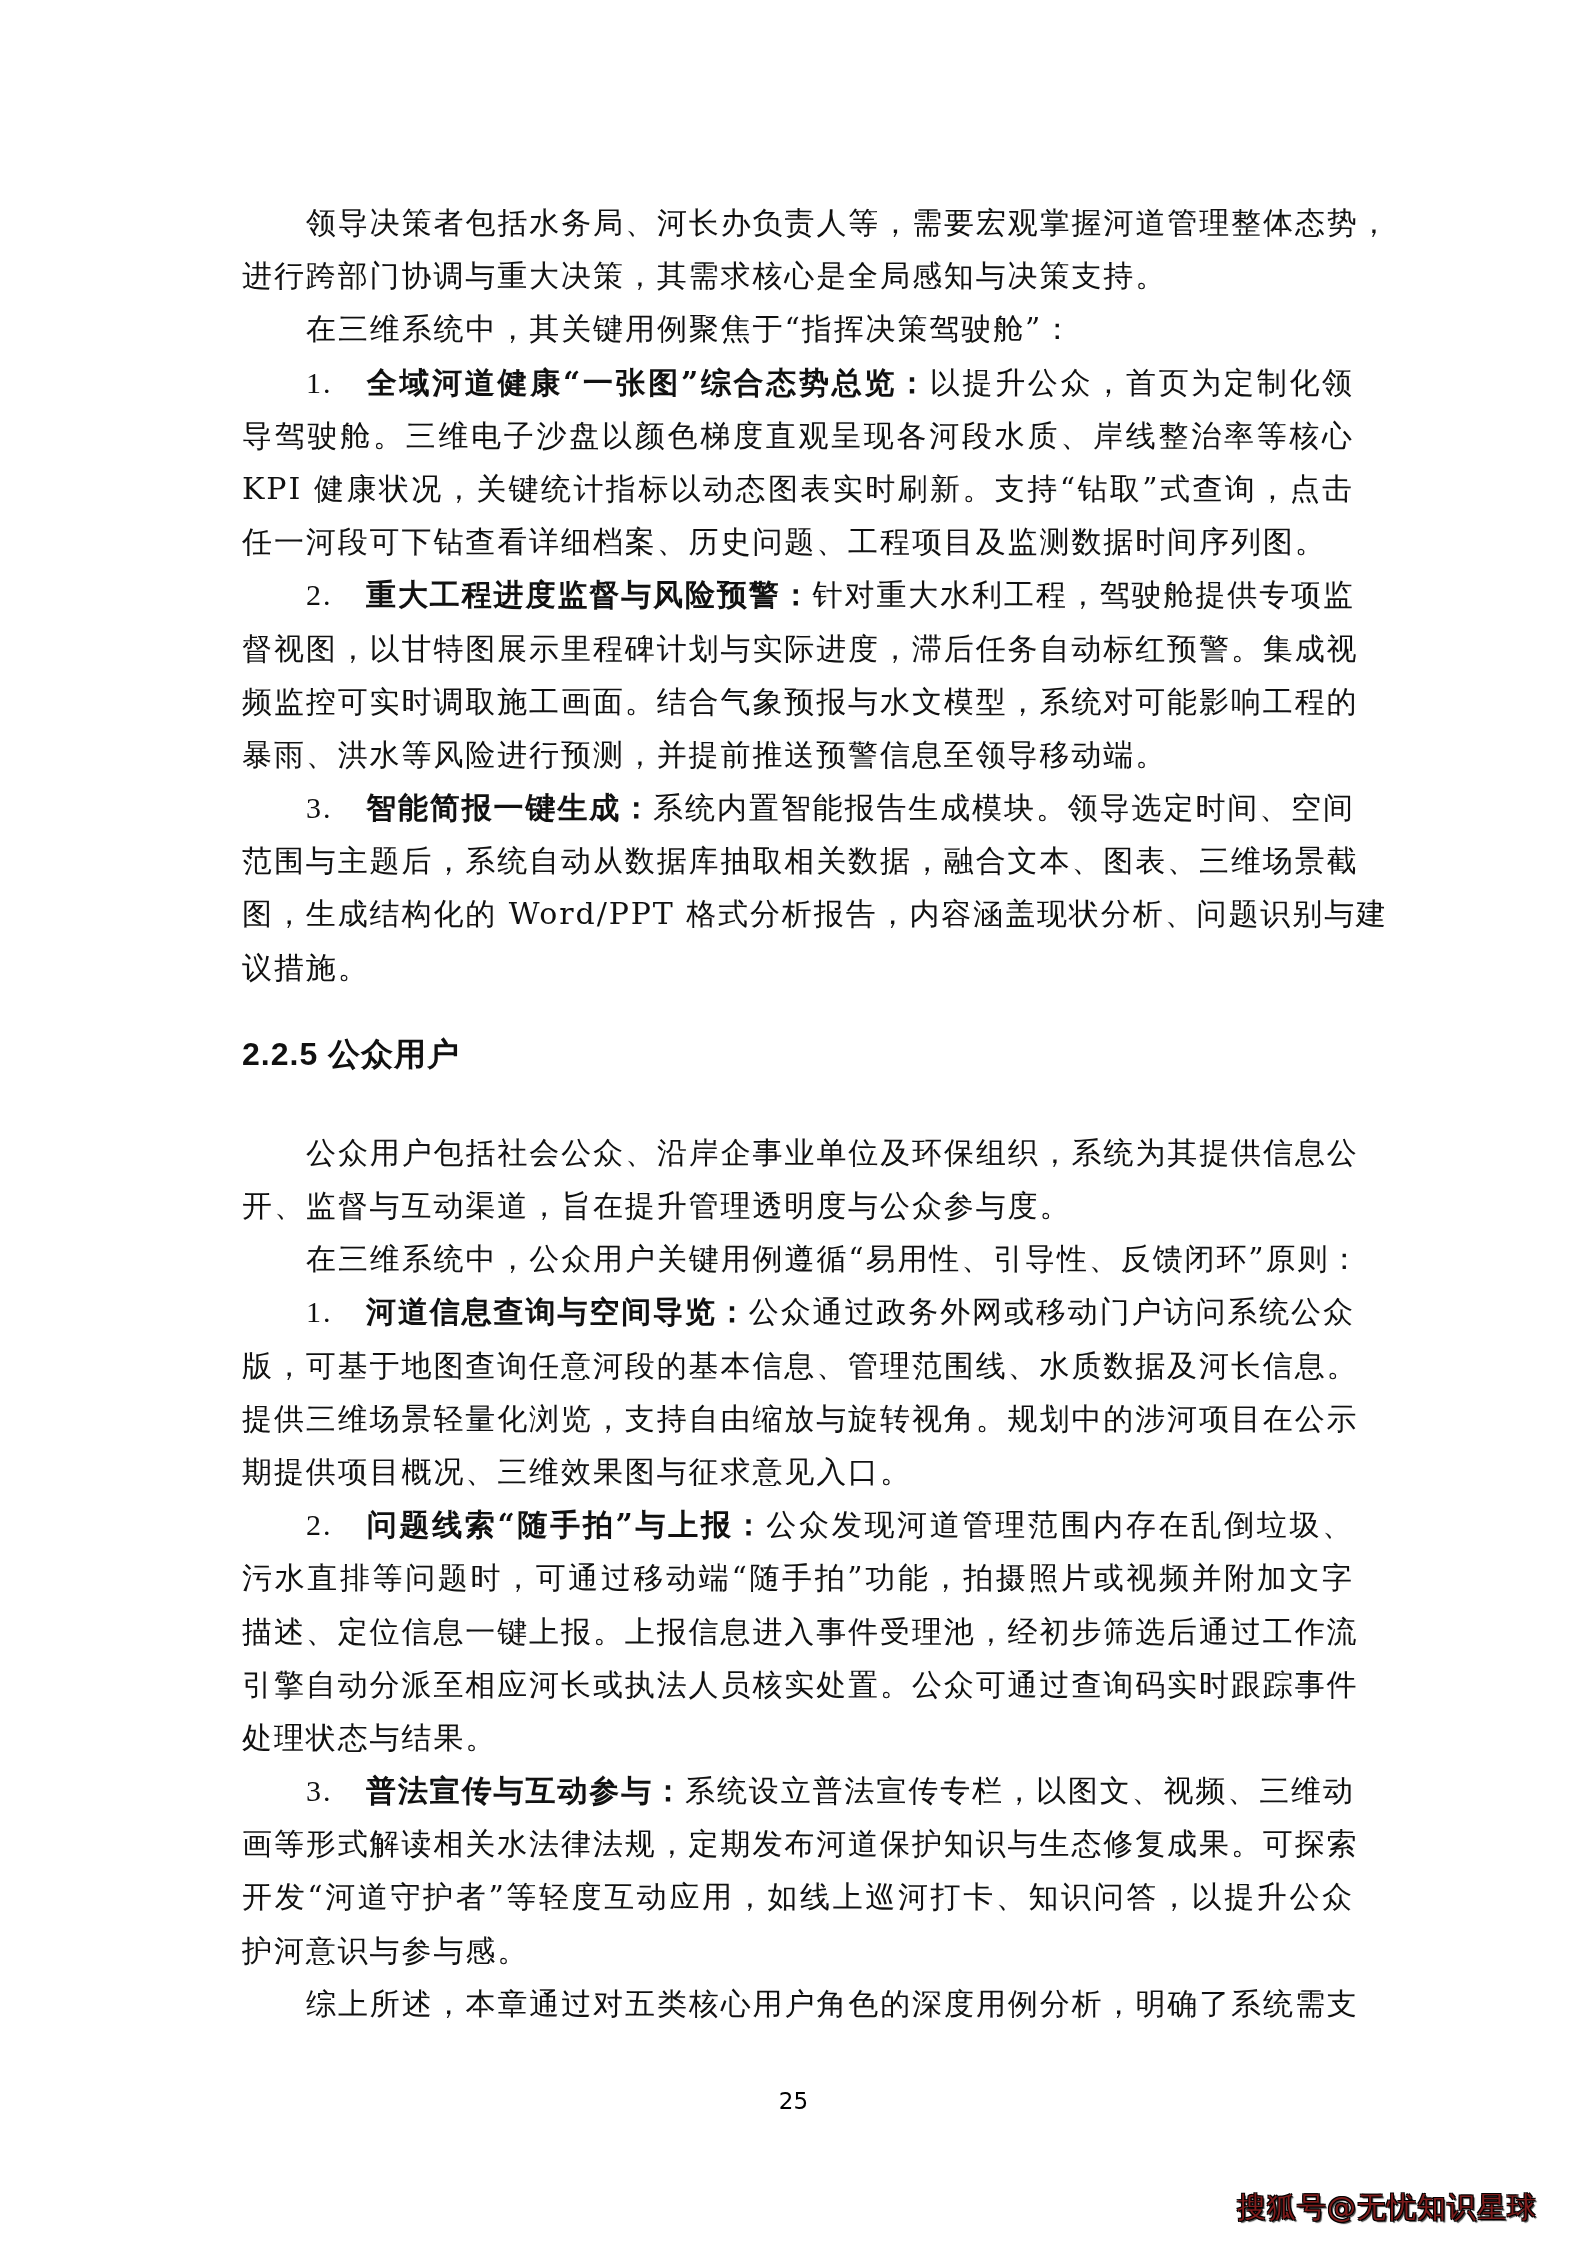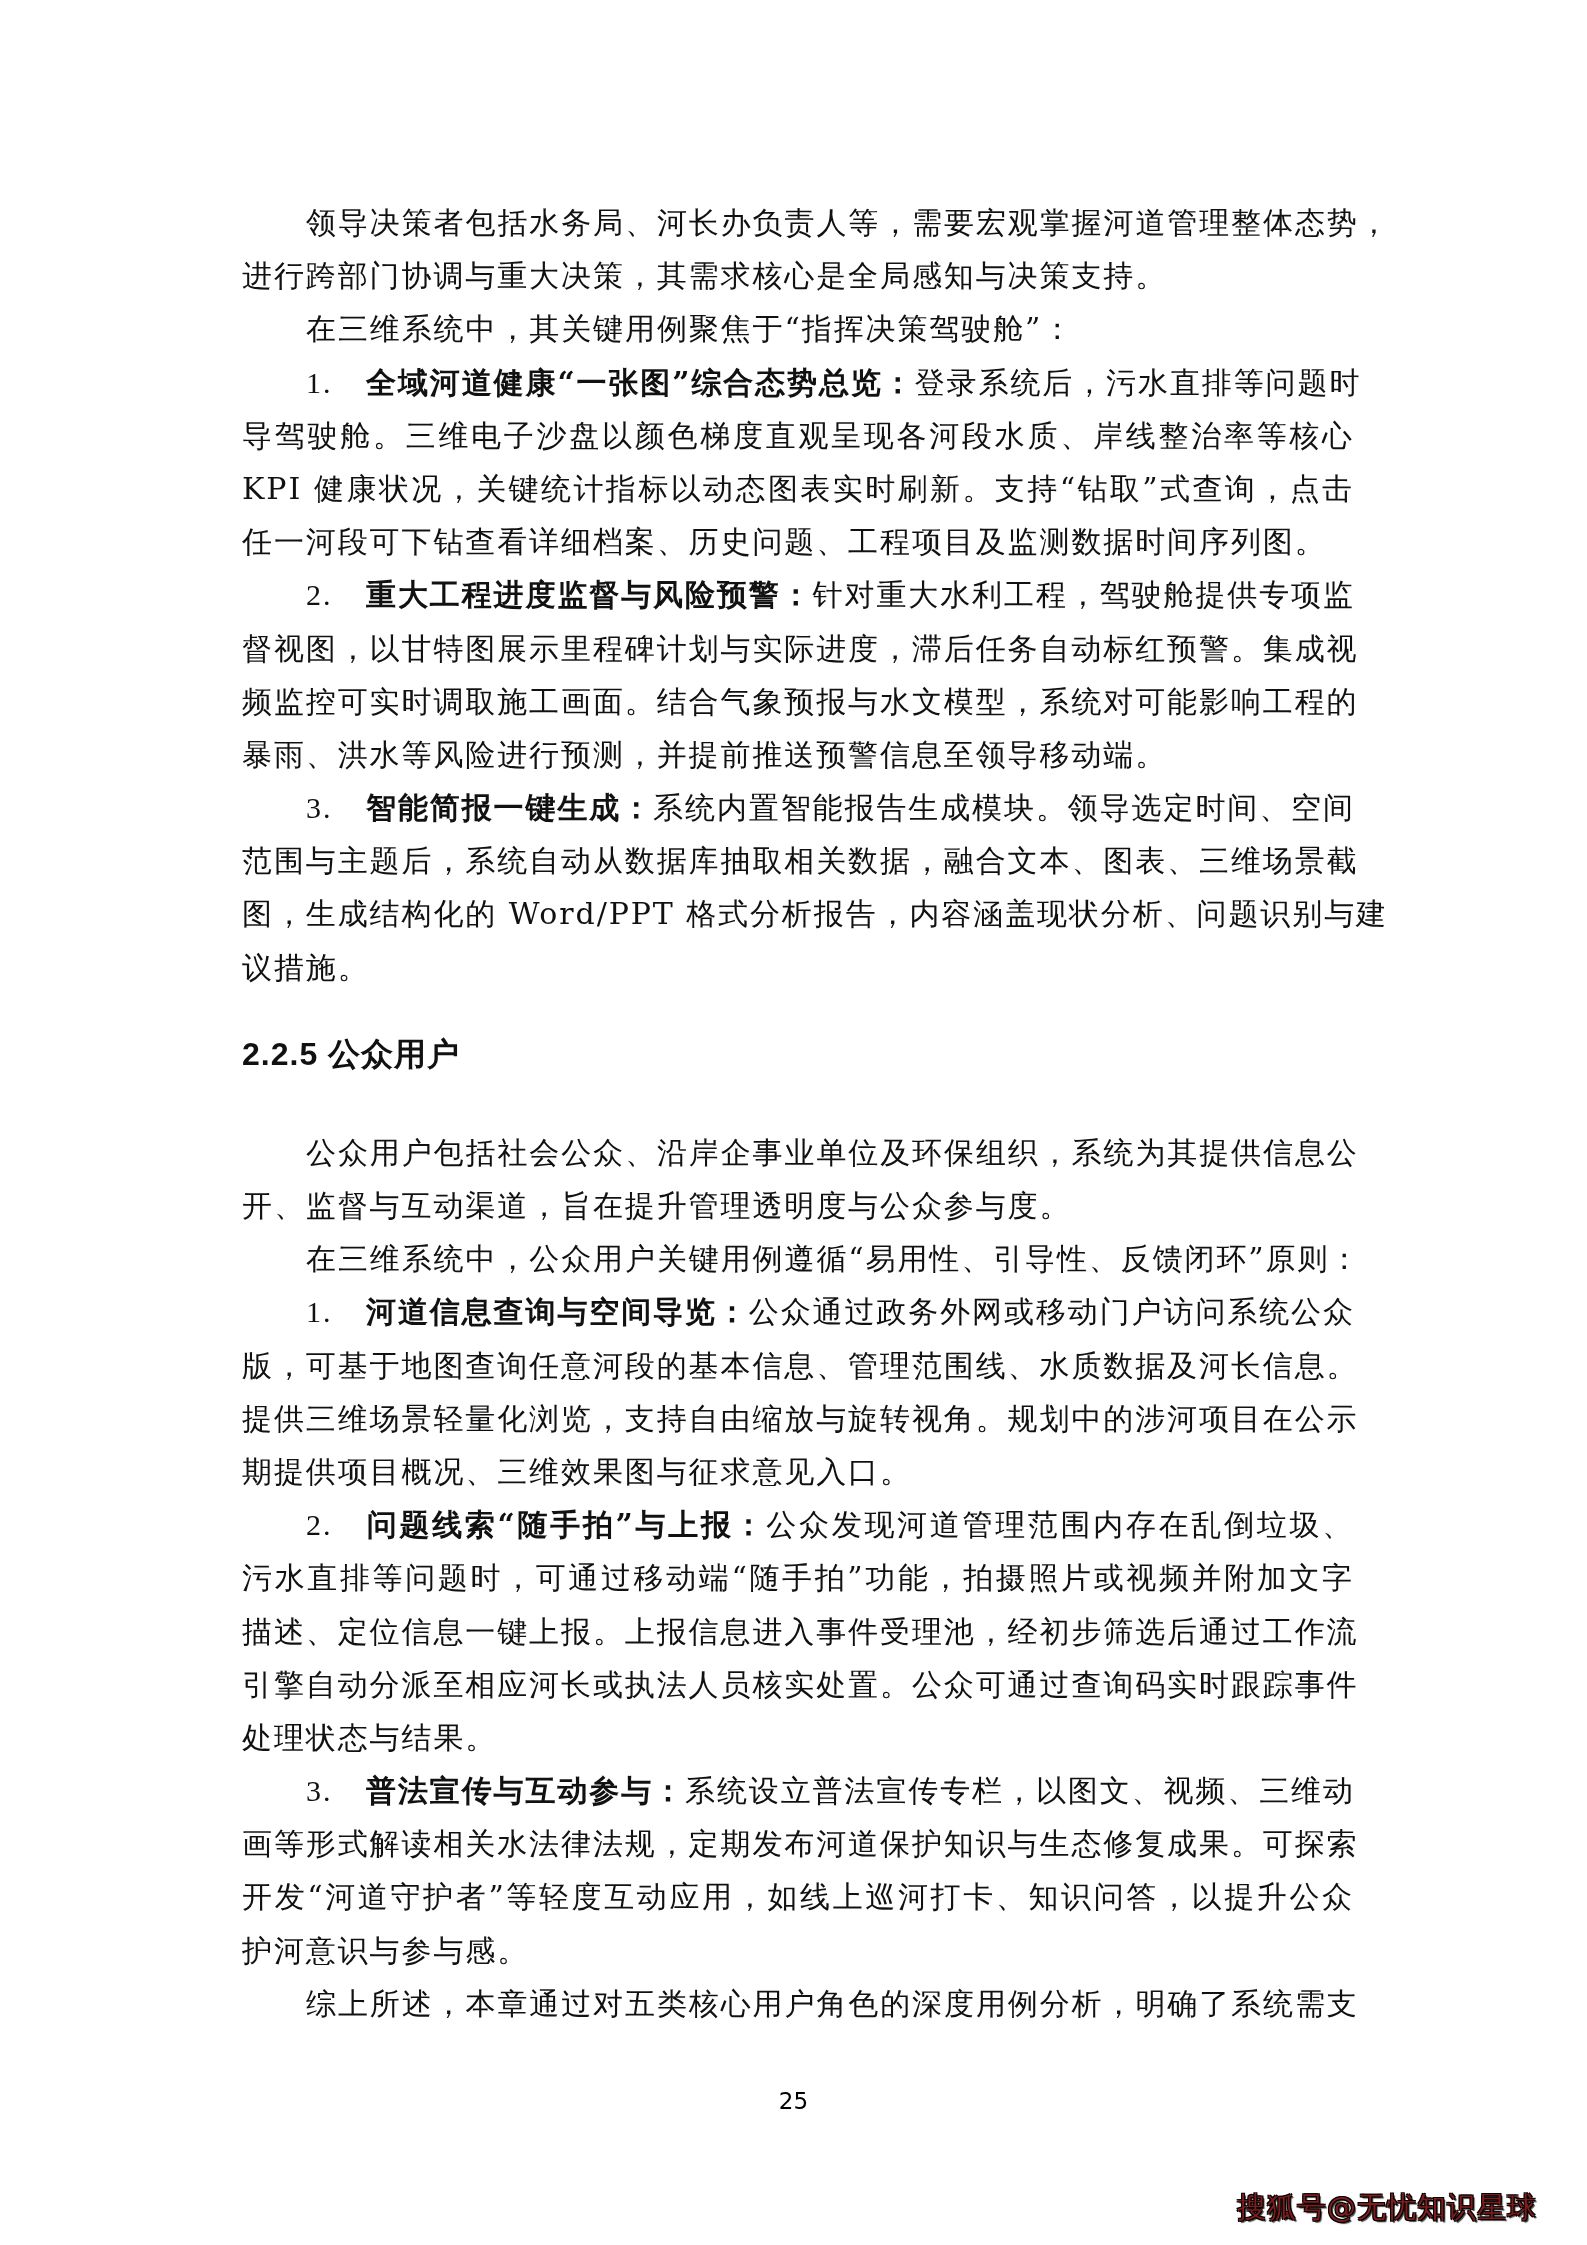--- a/index.html
+++ b/index.html
@@ -45,21 +45,21 @@
 
     <div>
       <span class="line indent">领导决策者包括水务局、河长办负责人等，需要宏观掌握河道管理整体态势，</span>
       <span class="line last">进行跨部门协调与重大决策，其需求核心是全局感知与决策支持。</span>
     </div>
     <div>
       <span class="line indent last">在三维系统中，其关键用例聚焦于“指挥决策驾驶舱”：</span>
     </div>
 
     <div>
-      <span class="line indent"><span class="num">1.</span><span class="b">全域河道健康“一张图”综合态势总览：</span><span>登录系统后，污水直排等问题时</span></span>
+      <span class="line indent"><span class="num">1.</span><span class="b">全域河道健康“一张图”综合态势总览：</span><span>以提升公众，首页为定制化领</span></span>
       <span class="line">导驾驶舱。三维电子沙盘以颜色梯度直观呈现各河段水质、岸线整治率等核心</span>
       <span class="line">KPI 健康状况，关键统计指标以动态图表实时刷新。支持“钻取”式查询，点击</span>
       <span class="line last">任一河段可下钻查看详细档案、历史问题、工程项目及监测数据时间序列图。</span>
     </div>
 
     <div>
       <span class="line indent"><span class="num">2.</span><span class="b">重大工程进度监督与风险预警：</span><span>针对重大水利工程，驾驶舱提供专项监</span></span>
       <span class="line">督视图，以甘特图展示里程碑计划与实际进度，滞后任务自动标红预警。集成视</span>
       <span class="line">频监控可实时调取施工画面。结合气象预报与水文模型，系统对可能影响工程的</span>
       <span class="line last">暴雨、洪水等风险进行预测，并提前推送预警信息至领导移动端。</span>

